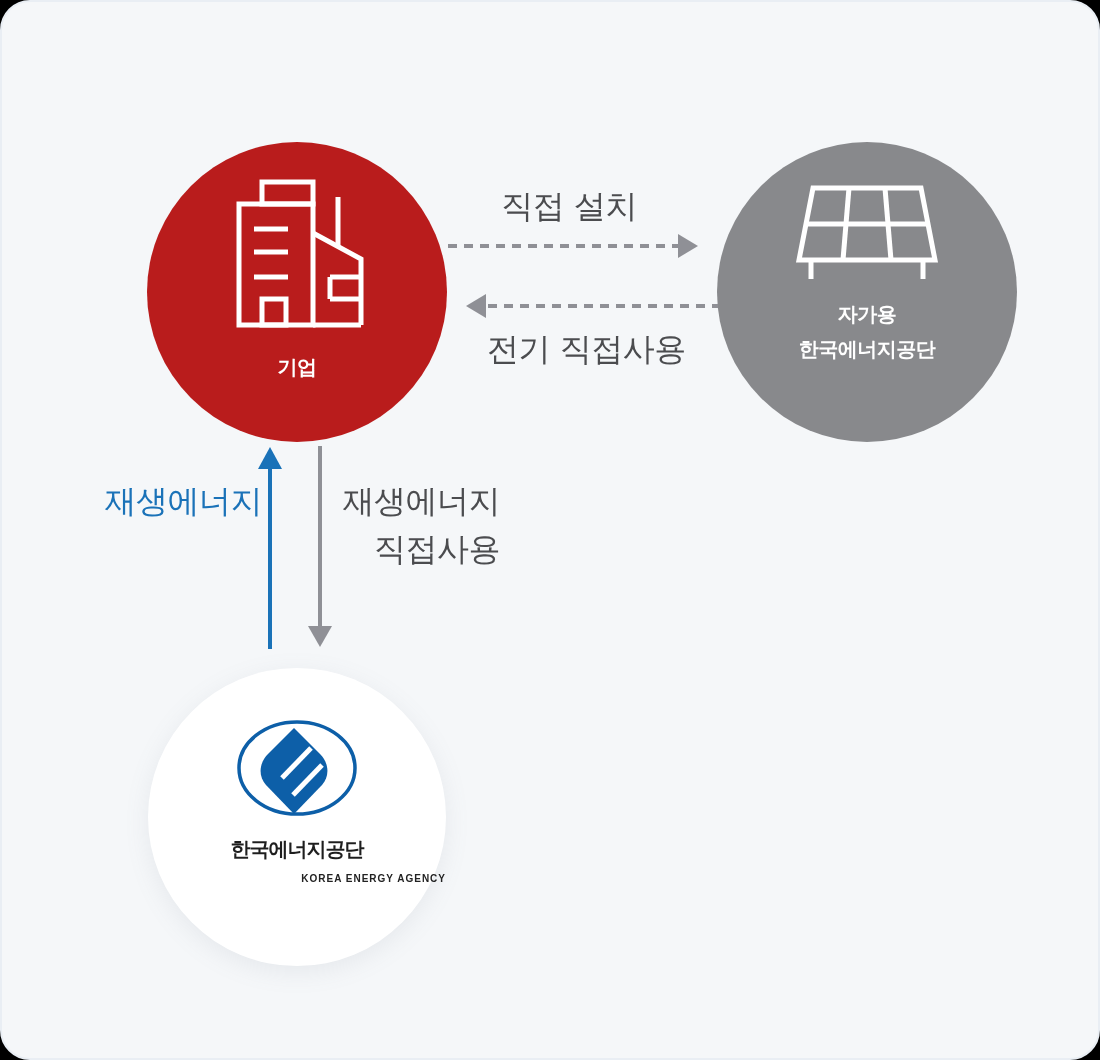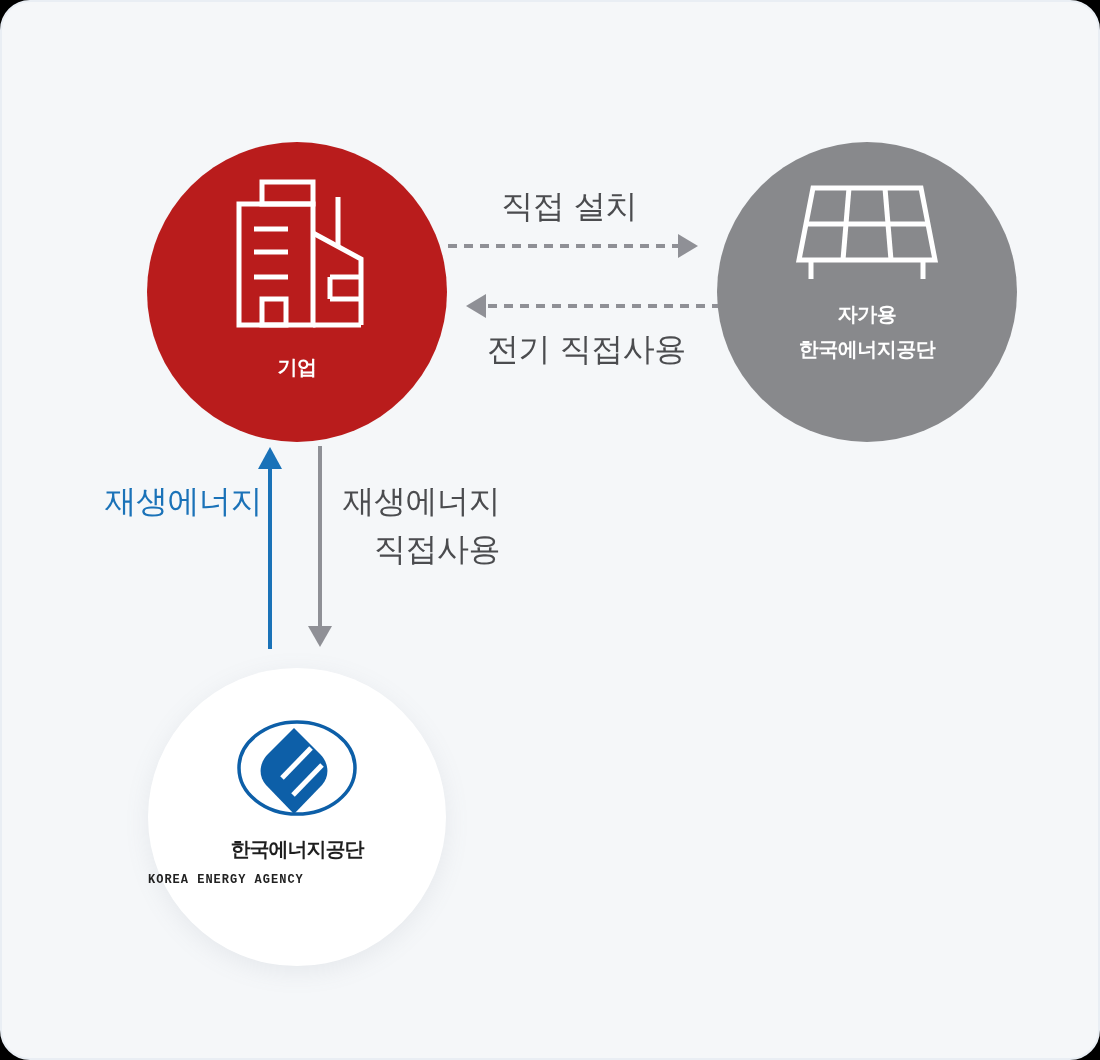--- a/index.html
+++ b/index.html
@@ -49,22 +49,22 @@
 
     .arrow { position: absolute; }
     .logo-wrap { position: absolute; left: 88px; top: 50px; }
     .agency-name-ko {
       position: absolute; left: 0; top: 168px; width: 298px;
       text-align: center; font-size: 20px; font-weight: bold; color: #1e1e1e;
       letter-spacing: -1px;
     }
     .agency-name-en {
       position: absolute; left: 0; top: 205px; width: 298px;
-      text-align: left; font-size: 12px; font-weight: bold; color: #222222;
-      letter-spacing: 1px; font-family: Liberation Mono, monospace;
+      text-align: right; font-size: 10px; font-weight: bold; color: #222222;
+      letter-spacing: 1px; font-family: Liberation Sans, sans-serif;
     }
   </style>
 </head>
 <body>
 
 <div class="canvas">
 
   <div class="node node-company">
     <svg class="company-icon" width="130" height="150" viewBox="0 0 130 150">
       <g fill="none" stroke="#ffffff" stroke-width="5">

